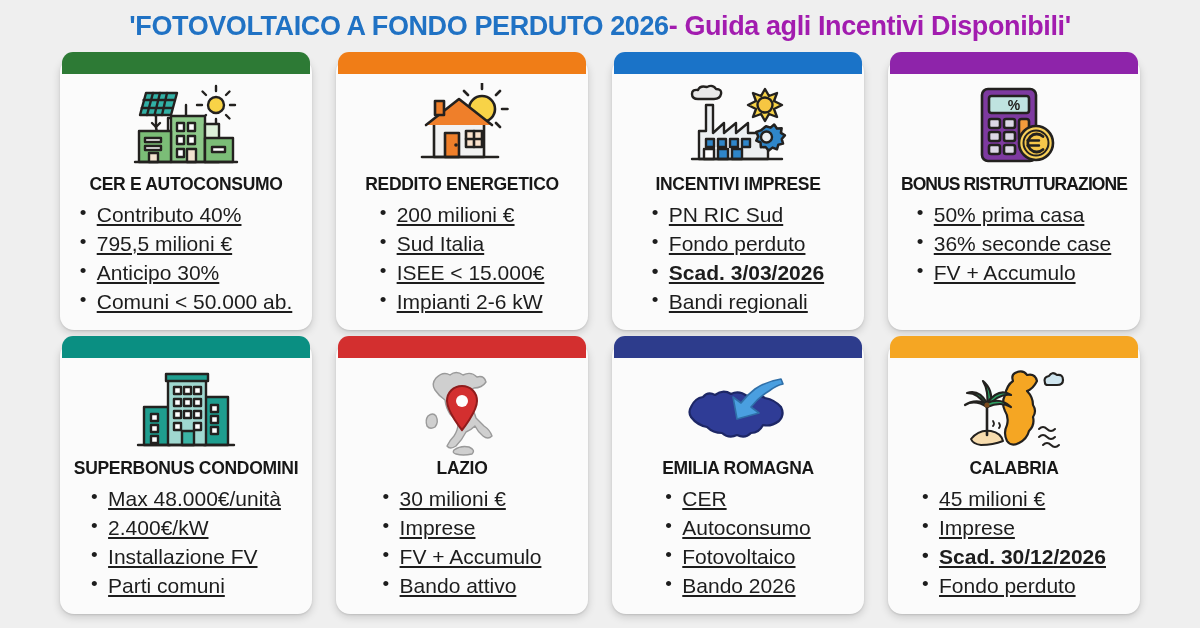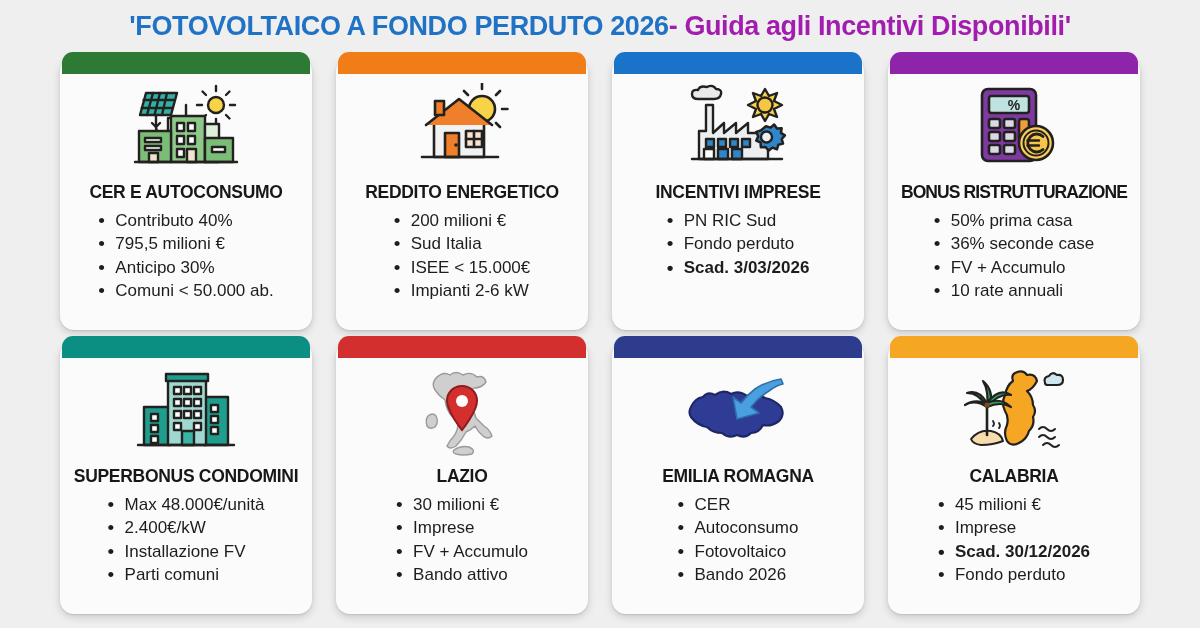--- a/index.html
+++ b/index.html
@@ -69,28 +69,28 @@
     display: flex; align-items: center; justify-content: center;
     margin-bottom: 2px;
   }
   .icon-wrap svg { display: block; }
 
   .card-title {
     font-size: 17.5px; font-weight: bold; color: #171717;
     letter-spacing: -0.3px;
     text-align: center; white-space: nowrap;
     margin-bottom: 6px;
-    margin-top: 8px;
   }
   .card-title.wide { letter-spacing: -0.9px; }
 
   .bullets {
     list-style: none;
-    font-size: 17px; color: #1d1d1d;
+    font-size: 21px; color: #1d1d1d;
     line-height: 1.38;
+    text-decoration: underline;
   }
   .bullets li {
     position: relative;
     padding-left: 17px;
     white-space: nowrap;
   }
   .bullets li::before {
     content: "\2022";
     position: absolute; left: 0; top: -1px;
     font-size: 19px; line-height: 1.38;
@@ -213,20 +213,21 @@
   </g>
   <path d="M10 76 H100"></path>
  </g>
 </svg>
             </div>
             <div class="card-title">INCENTIVI IMPRESE</div>
             <ul class="bullets">
               <li>PN RIC Sud</li>
               <li>Fondo perduto</li>
               <li class="bold">Scad. 3/03/2026</li>
+              <li>Bandi regionali</li>
             </ul>
           </div>
         </div>
       </div>
       <div class="cell">
         <div class="card">
           <div class="accent" style="background: rgb(142, 36, 170);"></div>
           <div class="card-inner">
             <div class="icon-wrap">
 <svg width="112" height="86" viewBox="0 0 112 86">
@@ -248,21 +249,20 @@
   <path d="M85 53.5 A9 9 0 1 0 85 66.5" stroke-width="2.8"></path>
   <path d="M69.5 57.5 H81 M69.5 62.5 H81" stroke-width="2.4"></path>
  </g>
 </svg>
             </div>
             <div class="card-title wide">BONUS RISTRUTTURAZIONE</div>
             <ul class="bullets">
               <li>50% prima casa</li>
               <li>36% seconde case</li>
               <li>FV + Accumulo</li>
-              <li>10 rate annuali</li>
             </ul>
           </div>
         </div>
       </div>
       <div class="cell">
         <div class="card">
           <div class="accent" style="background: rgb(10, 143, 130);"></div>
           <div class="card-inner">
             <div class="icon-wrap">
 <svg width="112" height="86" viewBox="0 0 112 86">

